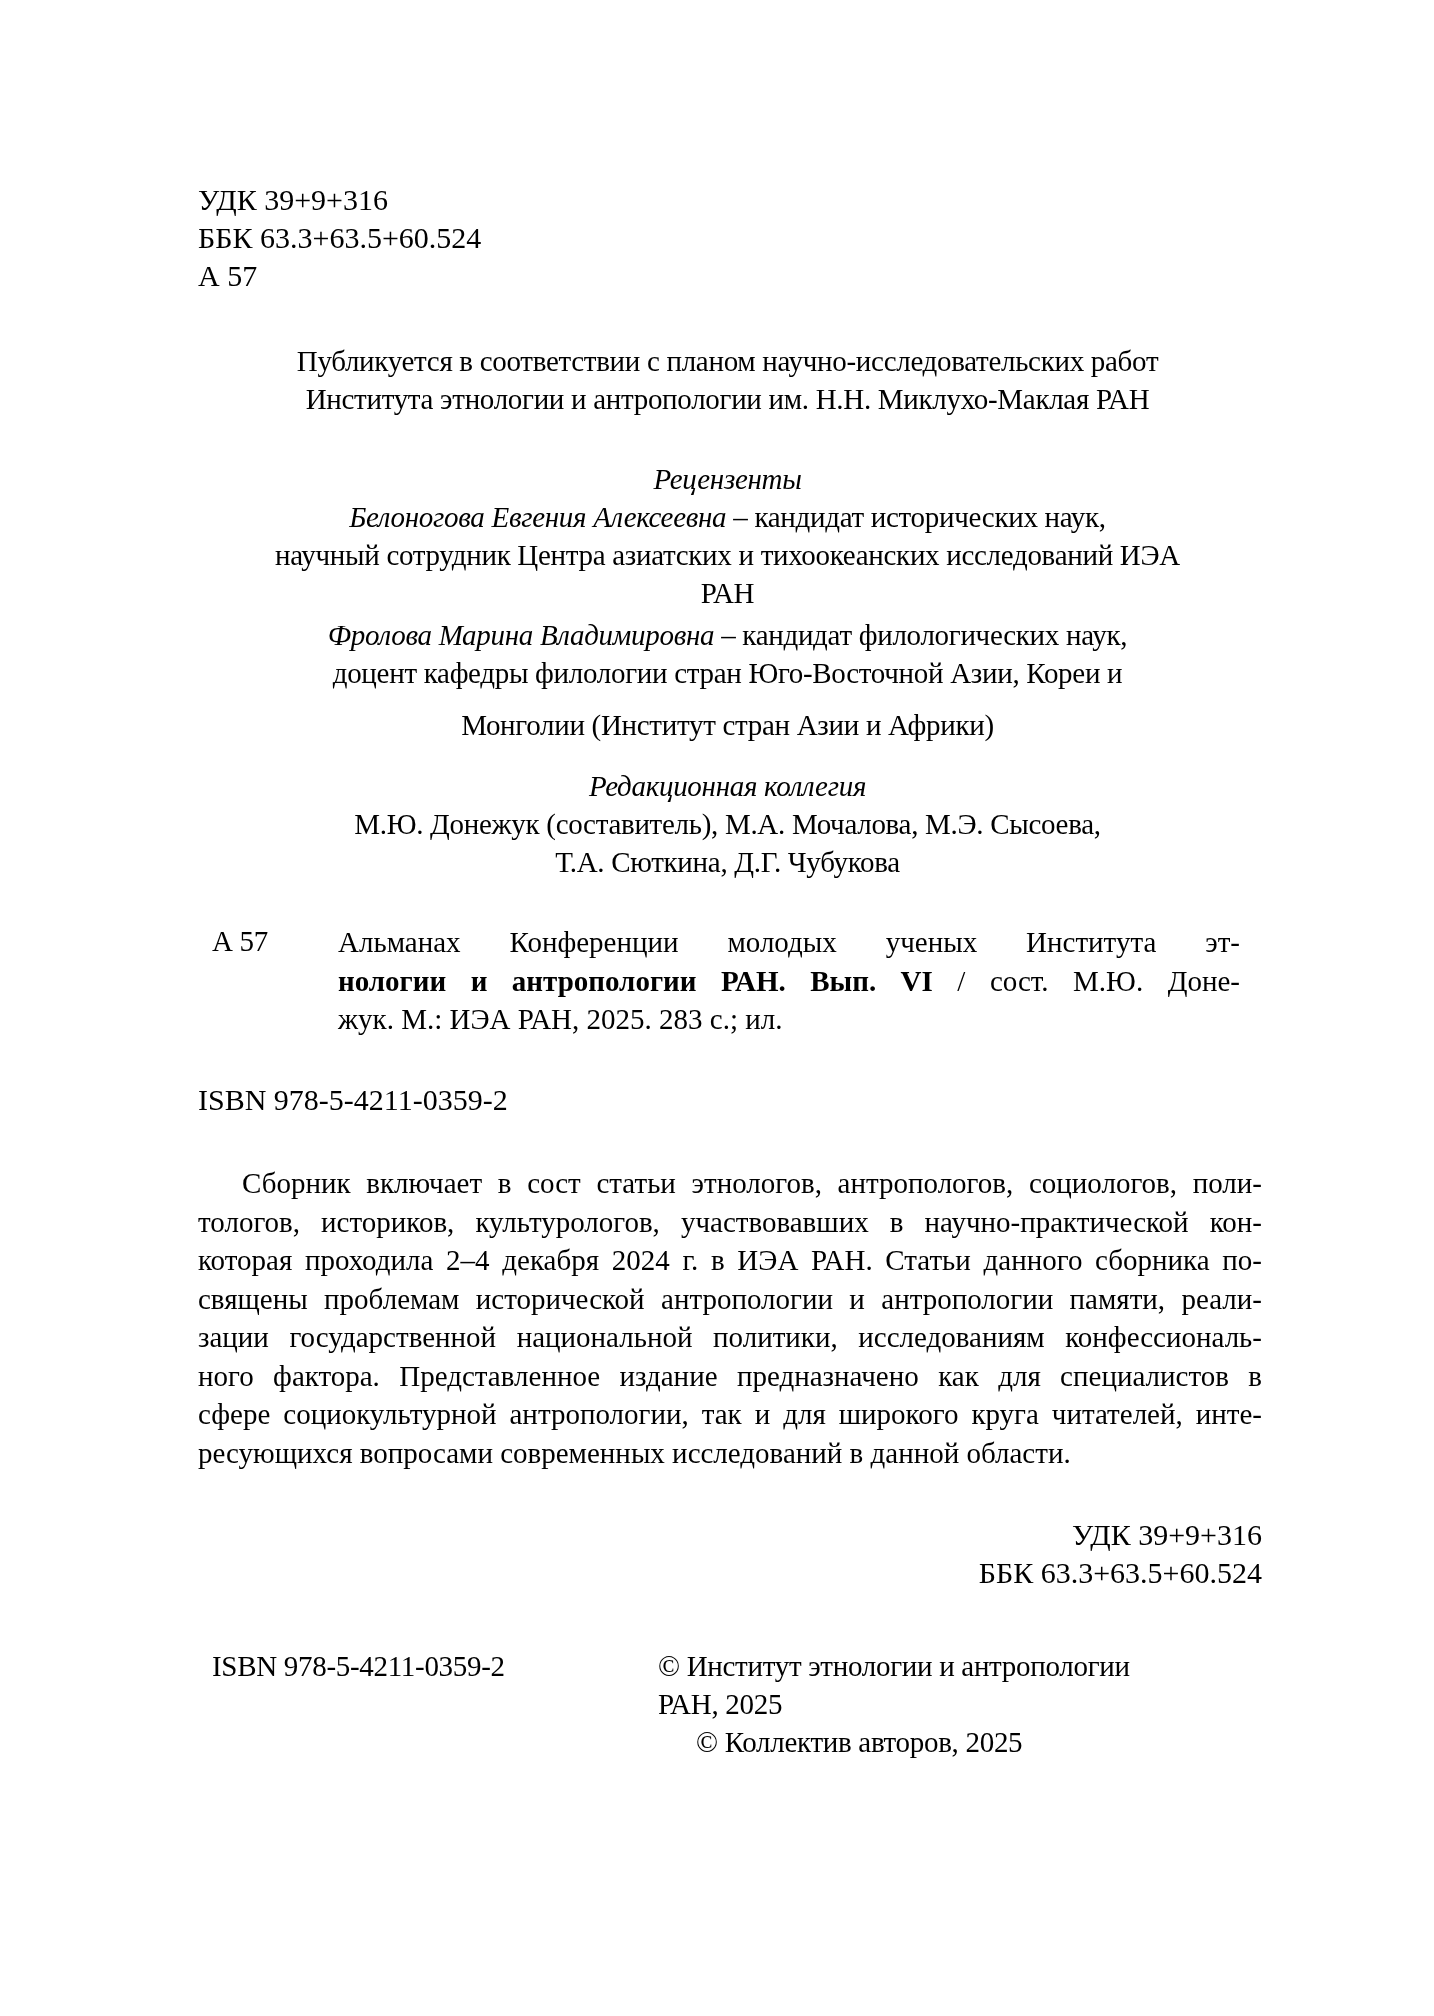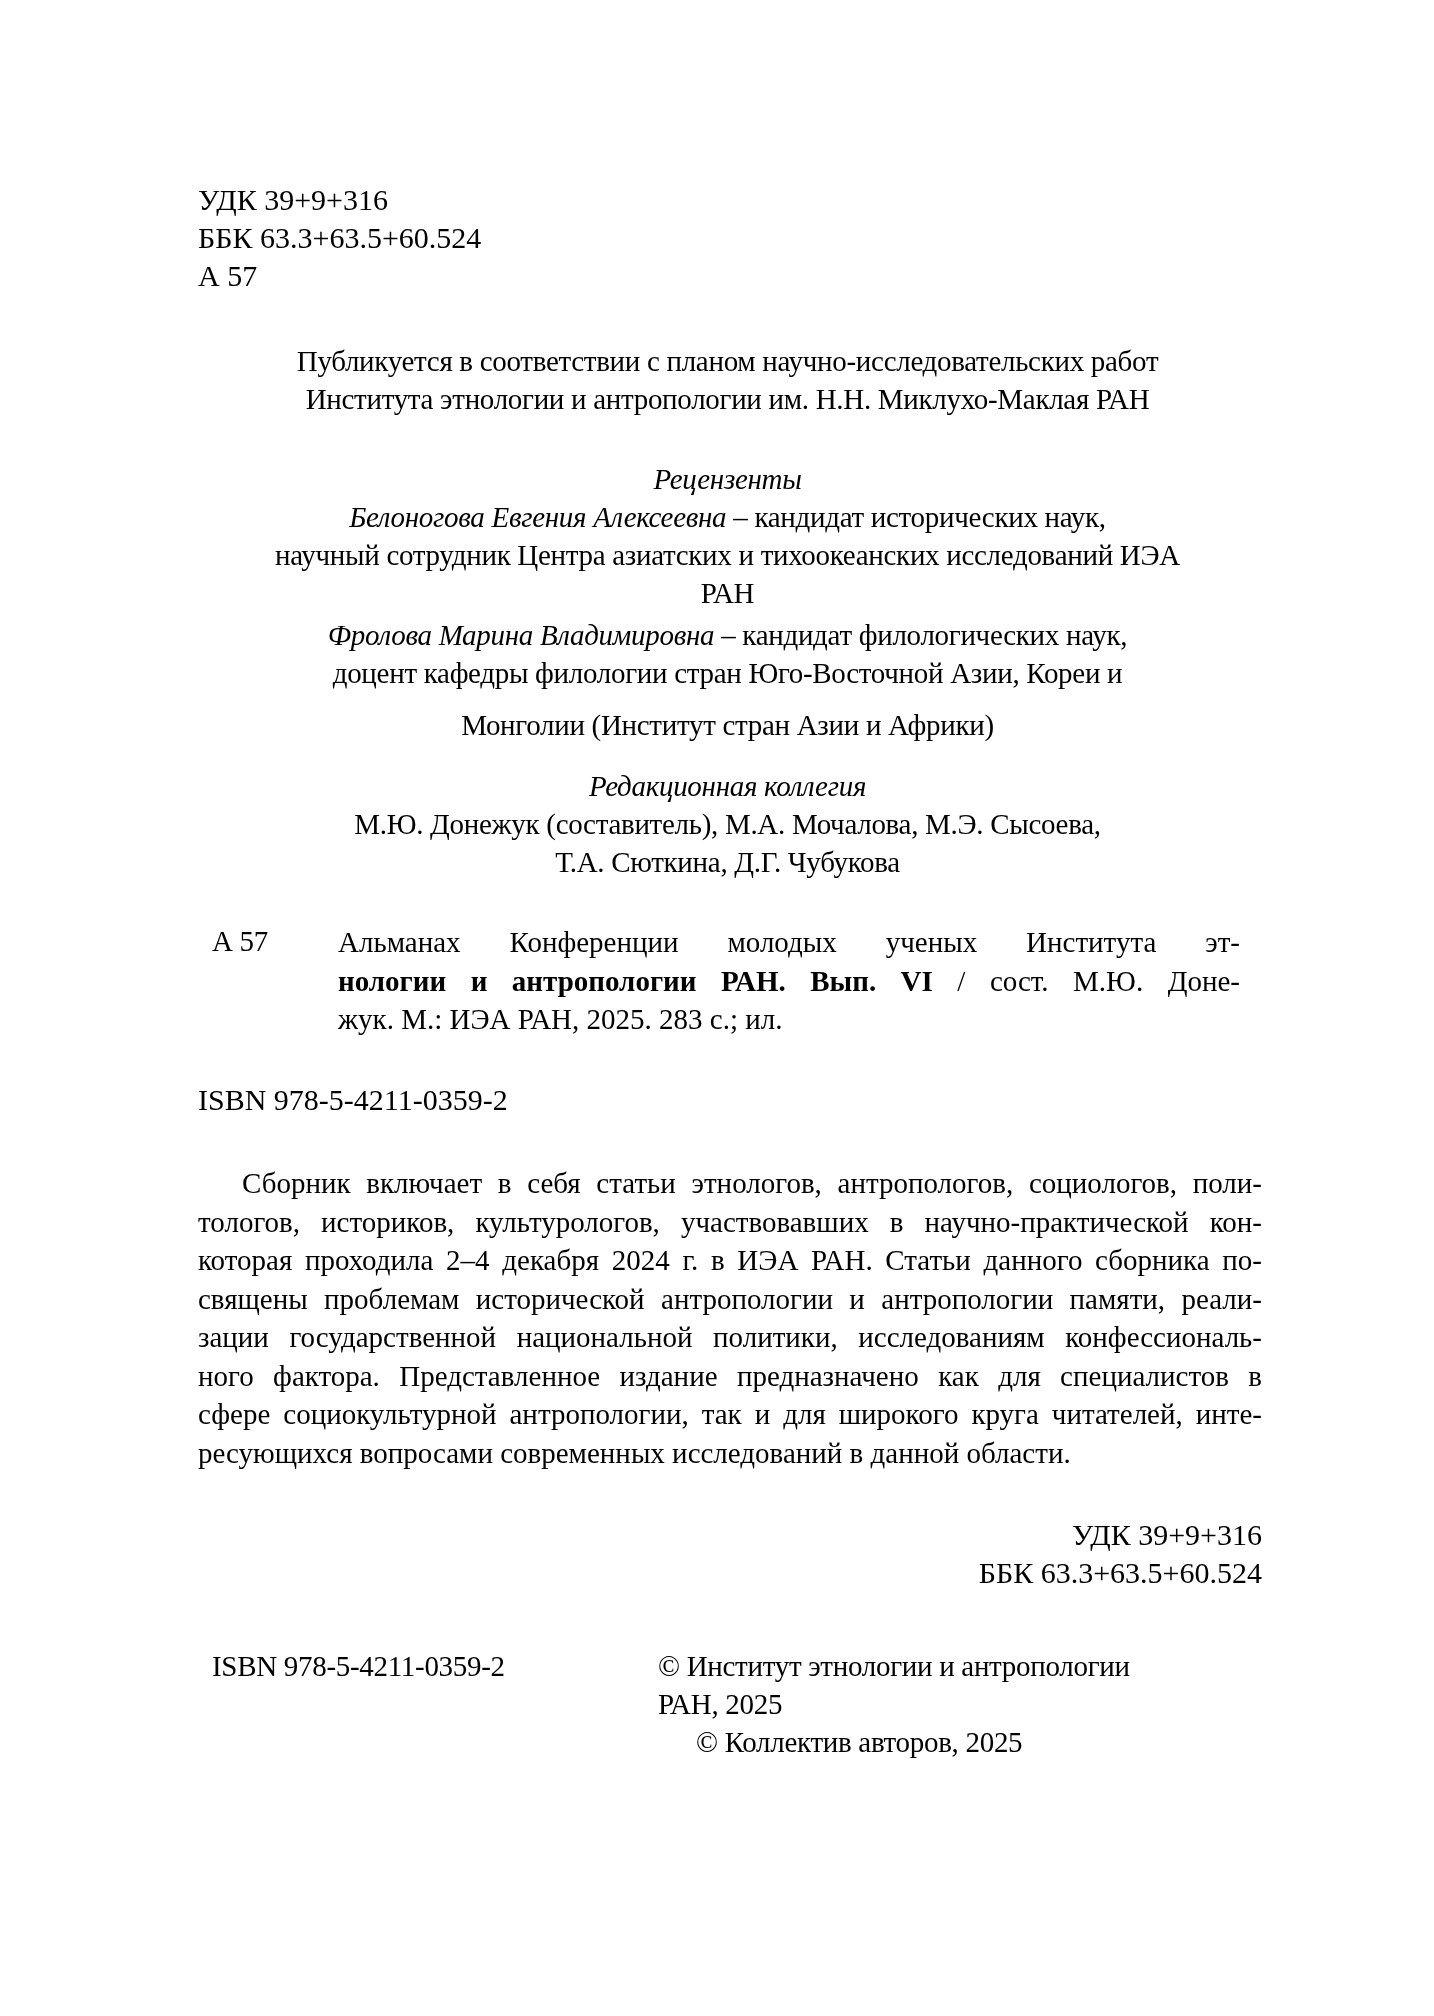--- a/index.html
+++ b/index.html
@@ -51,21 +51,21 @@
   <div class="line cond" style="left:212px; top:923px;">А 57</div>
   <div class="justify-block" style="left:338px; width:902px; top:923px; line-height:38px;">
     <span class="jl b">Альманах Конференции молодых ученых Института эт-</span>
     <span class="jl"><b>нологии и антропологии РАН. Вып. VI</b><span> / сост. М.Ю. Доне-</span></span>
     <span class="jl last">жук. М.: ИЭА РАН, 2025. 283 с.; ил.</span>
   </div>
 
   <div class="line" style="left:198px; top:1082px;">ISBN 978-5-4211-0359-2</div>
 
   <div class="justify-block" style="top:1164px;">
-    <span class="jl" style="padding-left:44px;">Сборник включает в себя статьи этнологов, антропологов, социологов, поли-</span>
+    <span class="jl" style="padding-left:44px;">Сборник включает в сост статьи этнологов, антропологов, социологов, поли-</span>
     <span class="jl">тологов, историков, культурологов, участвовавших в научно-практической кон-</span>
     <span class="jl">которая проходила 2–4 декабря 2024 г. в ИЭА РАН. Статьи данного сборника по-</span>
     <span class="jl">священы проблемам исторической антропологии и антропологии памяти, реали-</span>
     <span class="jl">зации государственной национальной политики, исследованиям конфессиональ-</span>
     <span class="jl">ного фактора. Представленное издание предназначено как для специалистов в</span>
     <span class="jl">сфере социокультурной антропологии, так и для широкого круга читателей, инте-</span>
     <span class="jl last">ресующихся вопросами современных исследований в данной области.</span>
   </div>
 
   <div class="right" style="top:1517px;">УДК 39+9+316</div>

